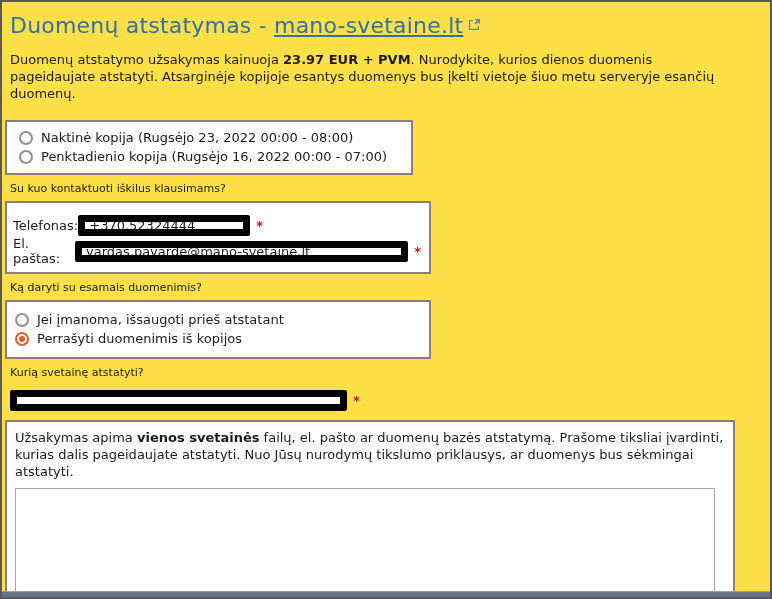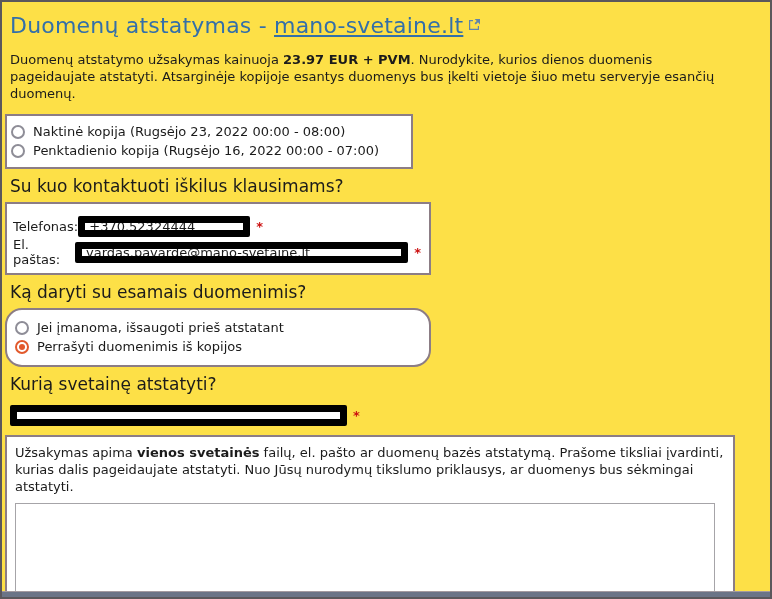--- a/index.html
+++ b/index.html
@@ -32,28 +32,28 @@
     font-size: 13px;
     line-height: 17px;
     color: #1b1b1b;
   }
 
   .panel {
     background: #ffffff;
     border: 2px solid #8c7d85;
     margin-left: 3px;
   }
-  .panel-backups   { margin-top: 12px; width: 408px; padding: 6px 8px 7px 4px; }
+  .panel-backups   { margin-top: 18px; width: 408px; padding: 6px 8px 7px 12px; }
   .panel-contact   { margin-top: 6px;  width: 426px; padding: 8px 8px 9px 6px; }
-  .panel-overwrite { margin-top: 6px;  width: 426px; padding: 8px 8px 9px 8px; border-radius: 17px; }
+  .panel-overwrite { margin-top: 6px;  width: 426px; padding: 8px 8px 9px 8px; }
   .panel-details   { margin-top: 9px;  width: 730px; padding: 7px 8px 9px 6px; }
 
   .question {
     margin: 7px 0 6px 8px;
-    font-size: 17px;
+    font-size: 11px;
     color: #1b1b1b;
   }
 
   .radio-row { display: flex; align-items: center; gap: 8px; height: 19px; font-size: 13px; color:#1b1b1b; }
   .radio {
     flex: 0 0 auto;
     width: 14px; height: 14px;
     border-radius: 50%;
     border: 2px solid #8e8d97;
     background: #fff;

